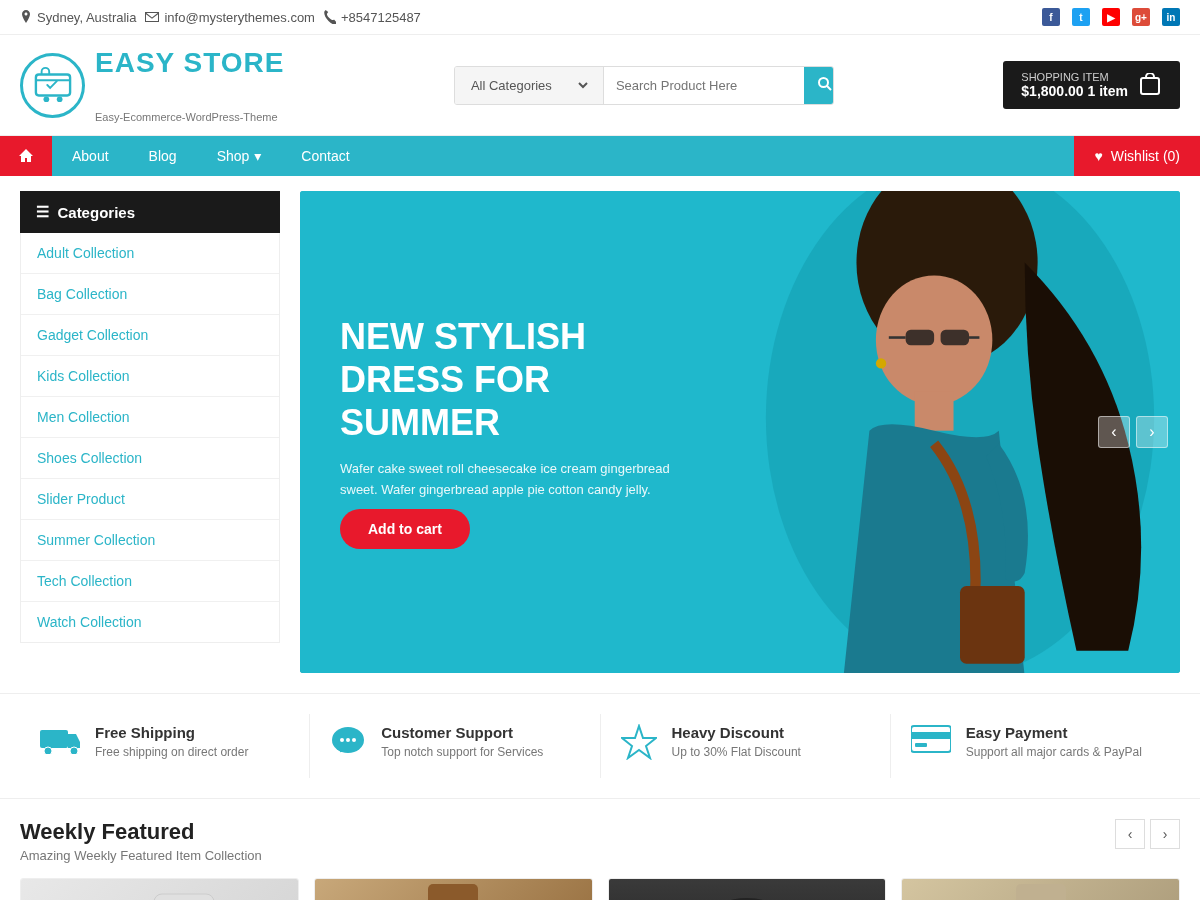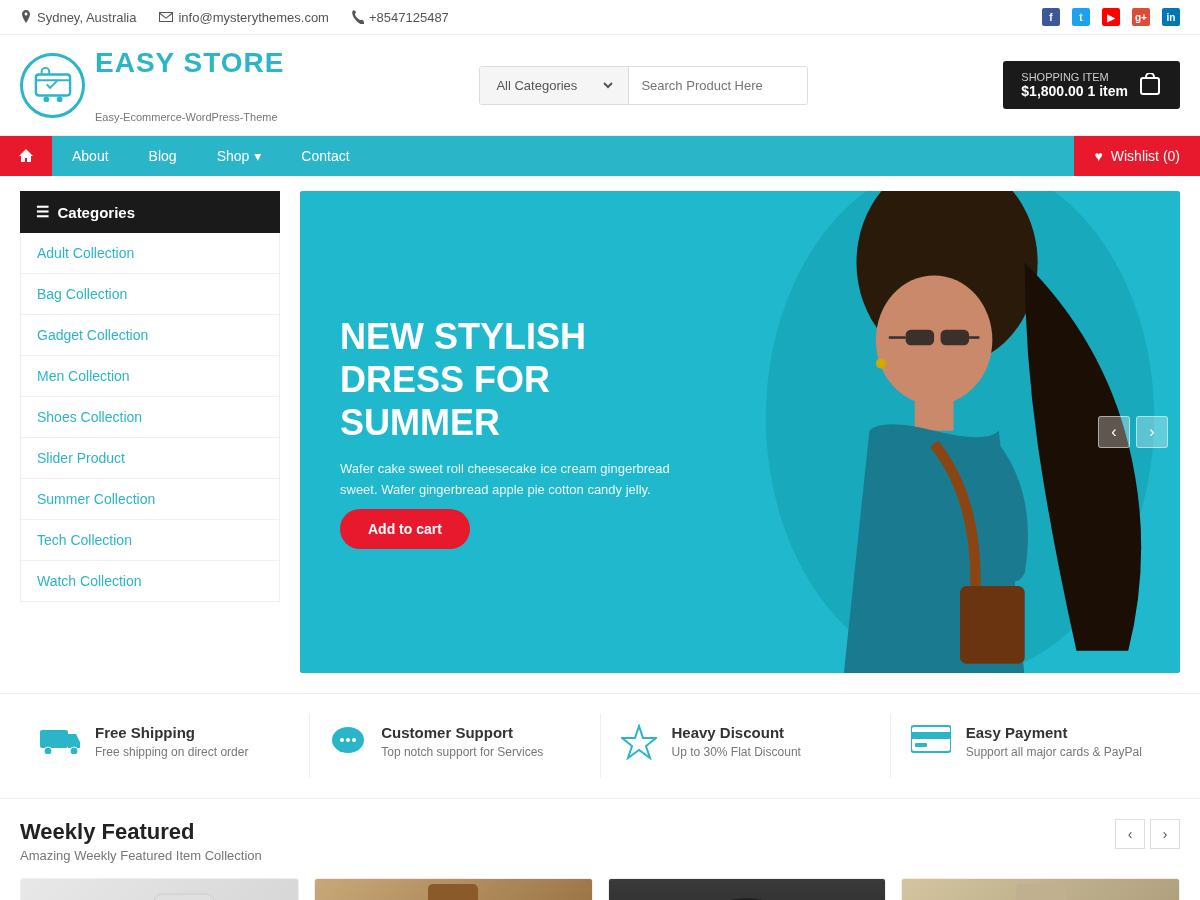--- a/index.html
+++ b/index.html
@@ -9,21 +9,21 @@
     .top-bar {
       background: #fff;
       border-bottom: 1px solid #eee;
       padding: 8px 20px;
       display: flex;
       justify-content: space-between;
       align-items: center;
       font-size: 13px;
       color: #555;
     }
-    .top-bar-left { display: flex; gap: 23px; align-items: center; }
+    .top-bar-left { display: flex; gap: 9px; align-items: center; }
     .top-bar-left span { display: flex; align-items: center; gap: 5px; }
     .top-bar-right { display: flex; gap: 12px; align-items: center; }
     .social-icon {
       width: 18px; height: 18px;
       background: #555;
       border-radius: 2px;
       display: inline-flex;
       align-items: center;
       justify-content: center;
       color: #fff;
@@ -55,21 +55,21 @@
     .logo-text h1 { color: #2bb5c8; font-size: 28px; font-weight: 900; letter-spacing: 1px; text-transform: uppercase; }
     .logo-text p { font-size: 11px; color: #777; margin-top: 32px; }
 
     .search-area {
       display: flex;
       align-items: center;
       gap: 0;
       border: 1px solid #ddd;
       border-radius: 3px;
       overflow: hidden;
-      width: 329px;
+      width: 380px;
     }
     .search-cat {
       background: #f5f5f5;
       border: none;
       border-right: 1px solid #ddd;
       padding: 10px 12px;
       font-size: 13px;
       color: #555;
       cursor: pointer;
       display: flex;
@@ -450,20 +450,21 @@
 
   <div class="sidebar">
     <div class="sidebar-header">
       <span>☰</span>
       <span>Categories</span>
     </div>
     <div class="sidebar-menu">
       <div class="sidebar-item">Adult Collection</div>
       <div class="sidebar-item">Bag Collection</div>
       <div class="sidebar-item">Gadget Collection</div>
+      <div class="sidebar-item">Kids Collection</div>
       <div class="sidebar-item">Men Collection</div>
       <div class="sidebar-item">Shoes Collection</div>
       <div class="sidebar-item">Slider Product</div>
       <div class="sidebar-item">Summer Collection</div>
       <div class="sidebar-item">Tech Collection</div>
       <div class="sidebar-item">Watch Collection</div>
     </div>
   </div>
 
   <div class="hero-slider">

